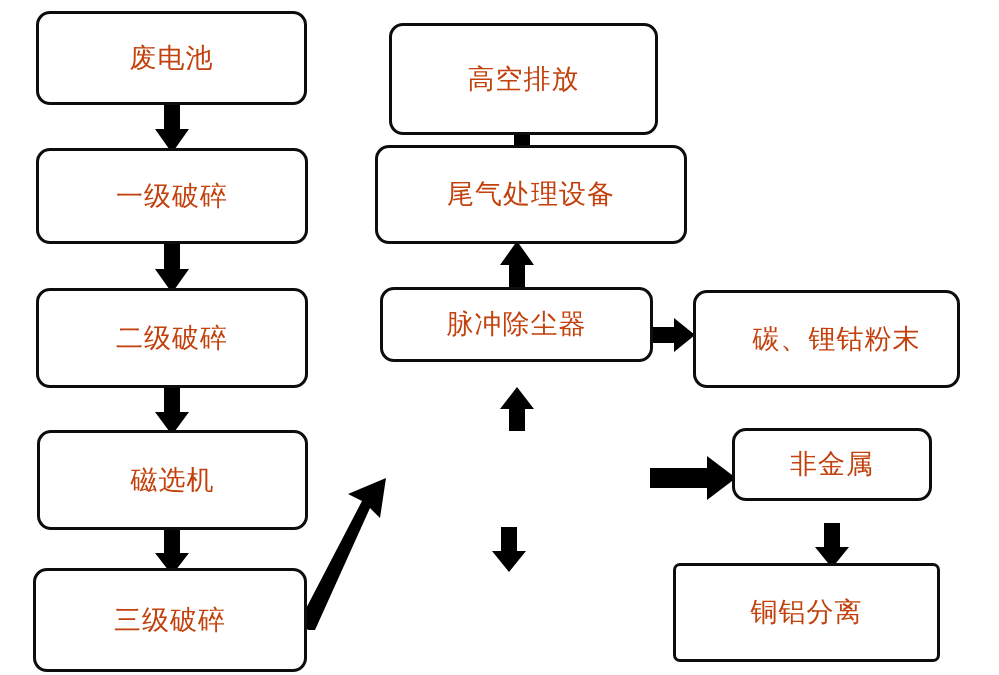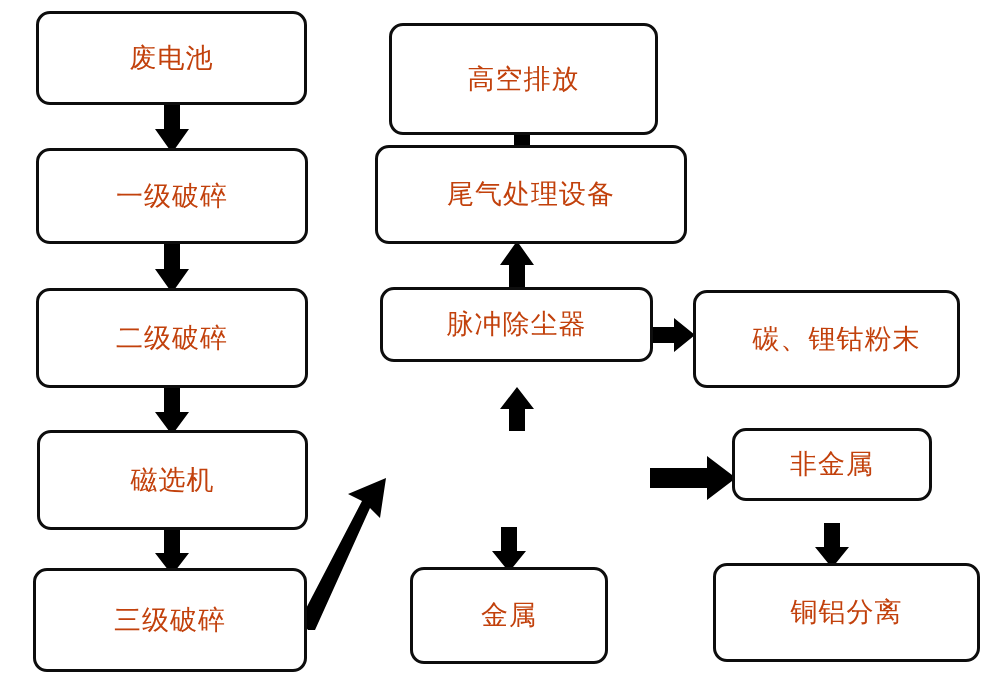--- a/index.html
+++ b/index.html
@@ -71,33 +71,30 @@
 
   <div class="node" style="left:375px; top:145px; width:312px; height:99px;">
     <span class="node-label">尾气处理设备</span>
   </div>
 
   <div class="node" style="left:380px; top:287px; width:273px; height:75px;">
     <span class="node-label">脉冲除尘器</span>
   </div>
 
 
-  <div class="node" style="left:410px; top:567px; width:198px; height:97px;">
-    <span class="node-label">金属</span>
-  </div>
 
   <div class="node" style="left:693px; top:290px; width:267px; height:98px;padding-left:20px;">
     <span class="node-label">碳、锂钴粉末</span>
   </div>
 
   <div class="node" style="left:732px; top:428px; width:200px; height:73px;">
     <span class="node-label">非金属</span>
   </div>
 
-  <div class="node" style="left:713px; top:563px; width:267px; height:99px;">
+  <div class="node" style="left:673px; top:563px; width:267px; height:99px;border-radius:7px;">
     <span class="node-label">铜铝分离</span>
   </div>
 
   <div class="arrow" style="left:155px; top:101px; width:34px; height:52px;">
     <svg width="34" height="52" viewBox="0 0 34 52">
       <polygon points="9,0 25,0 25,28 34,28 17,52 0,28 9,28" fill="#000000"></polygon>
     </svg>
   </div>
 
   <div class="arrow" style="left:155px; top:241px; width:34px; height:52px;">

